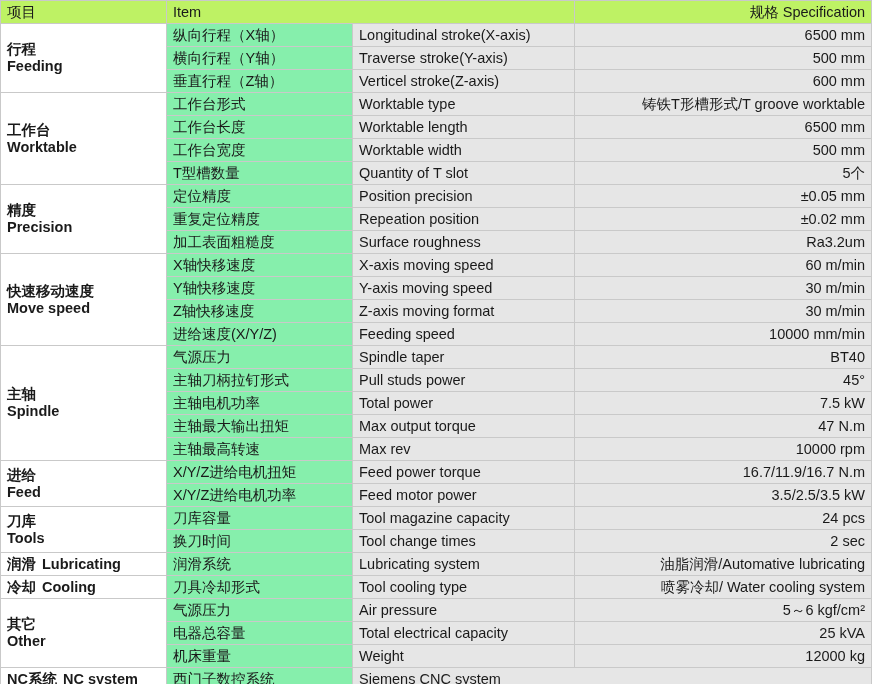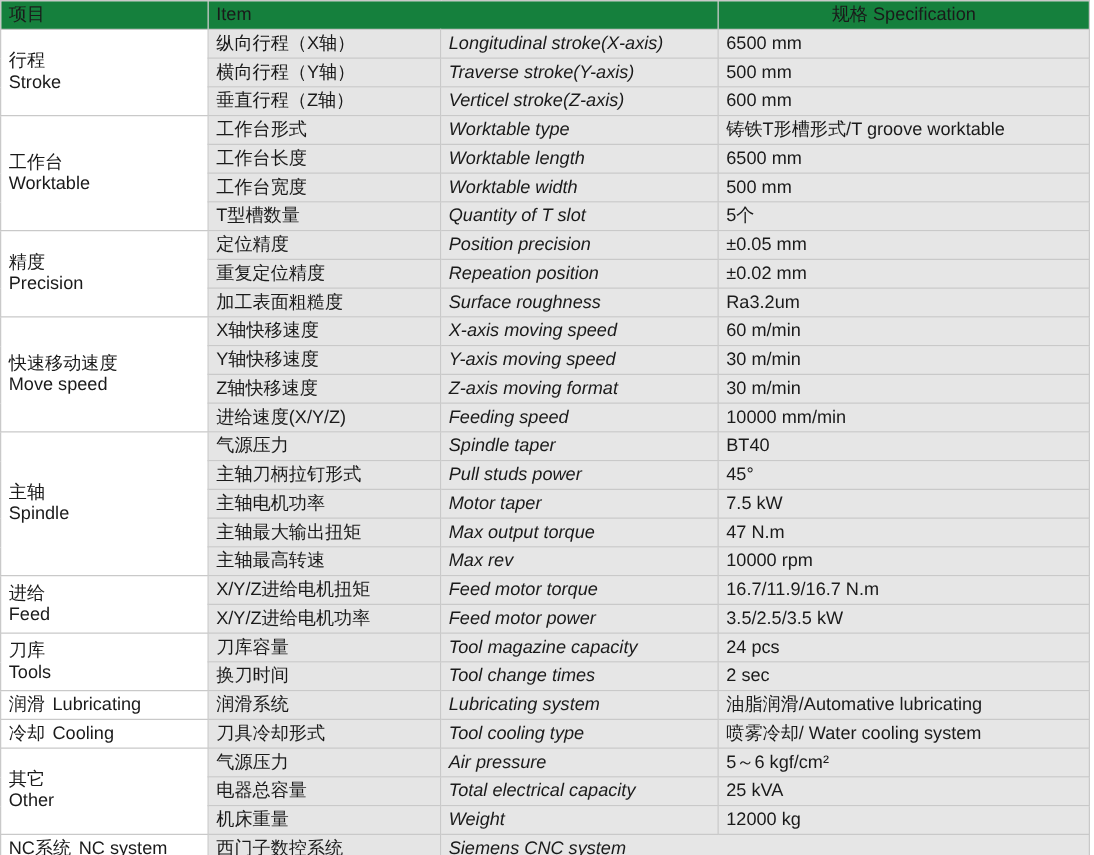--- a/index.html
+++ b/index.html
@@ -34,68 +34,69 @@
   col.c-cn    { width: 186px; }
   col.c-en    { width: 222px; }
   col.c-spec  { width: 297px; }
 
   .group-cell {
     background: #ffffff;
     font-size: 15px;
     line-height: 1.22;
     padding-left: 8px;
     vertical-align: middle;
+    font-weight: bold;
   }
   .group-cell .cn { display: block; }
   .group-cell .en { display: block; }
   .group-inline .cn, .group-inline .en { display: inline; }
   .group-inline .en { margin-left: 6px; }
 
   .cn-cell {
-    background: #e5e5e5;
+    background: #86efac;
     padding-left: 10px;
     margin-left: 28px;
   }
   .en-cell {
     background: #e6e6e6;
     padding-left: 8px;
-    font-style: italic;
   }
   .spec-cell {
     background: #e6e6e6;
+    text-align: right;
     padding-right: 8px;
   }
   .hdr td {
-    background: #15803d;
+    background: #bef264;
     font-size: 15px;
   }
   .hdr .h-item { padding-left: 8px; }
   .hdr .h-en { padding-left: 8px; }
-  .hdr .h-spec { text-align: center; padding-right: 0; }
+  .hdr .h-spec { text-align: right; padding-right: 0; }
 </style>
 </head>
 <body>
 
 <table id="spec-table">
   <colgroup>
     <col class="c-group">
     <col class="c-cn">
     <col class="c-en">
     <col class="c-spec">
   </colgroup>
   <tbody>
       <tr class="hdr">
         <td class="h-item">项目</td>
         <td class="h-en" colspan="2">Item</td>
         <td class="h-spec">规格 Specification</td>
       </tr>
       <tr>
         <td class="group-cell" rowspan="3">
           <span class="cn">行程</span>
-          <span class="en">Stroke</span>
+          <span class="en">Feeding</span>
         </td>
         <td class="cn-cell">纵向行程（X轴）</td>
         <td class="en-cell">Longitudinal stroke(X-axis)</td>
         <td class="spec-cell">6500 mm</td>
       </tr>
       <tr>
         <td class="cn-cell">横向行程（Y轴）</td>
         <td class="en-cell">Traverse stroke(Y-axis)</td>
         <td class="spec-cell">500 mm</td>
       </tr>
@@ -180,40 +181,40 @@
         <td class="en-cell">Spindle taper</td>
         <td class="spec-cell">BT40</td>
       </tr>
       <tr>
         <td class="cn-cell">主轴刀柄拉钉形式</td>
         <td class="en-cell">Pull studs power</td>
         <td class="spec-cell">45°</td>
       </tr>
       <tr>
         <td class="cn-cell">主轴电机功率</td>
-        <td class="en-cell">Motor taper</td>
+        <td class="en-cell">Total power</td>
         <td class="spec-cell">7.5 kW</td>
       </tr>
       <tr>
         <td class="cn-cell">主轴最大输出扭矩</td>
         <td class="en-cell">Max output torque</td>
         <td class="spec-cell">47 N.m</td>
       </tr>
       <tr>
         <td class="cn-cell">主轴最高转速</td>
         <td class="en-cell">Max rev</td>
         <td class="spec-cell">10000 rpm</td>
       </tr>
       <tr>
         <td class="group-cell" rowspan="2">
           <span class="cn">进给</span>
           <span class="en">Feed</span>
         </td>
         <td class="cn-cell">X/Y/Z进给电机扭矩</td>
-        <td class="en-cell">Feed motor torque</td>
+        <td class="en-cell">Feed power torque</td>
         <td class="spec-cell">16.7/11.9/16.7 N.m</td>
       </tr>
       <tr>
         <td class="cn-cell">X/Y/Z进给电机功率</td>
         <td class="en-cell">Feed motor power</td>
         <td class="spec-cell">3.5/2.5/3.5 kW</td>
       </tr>
       <tr>
         <td class="group-cell" rowspan="2">
           <span class="cn">刀库</span>

